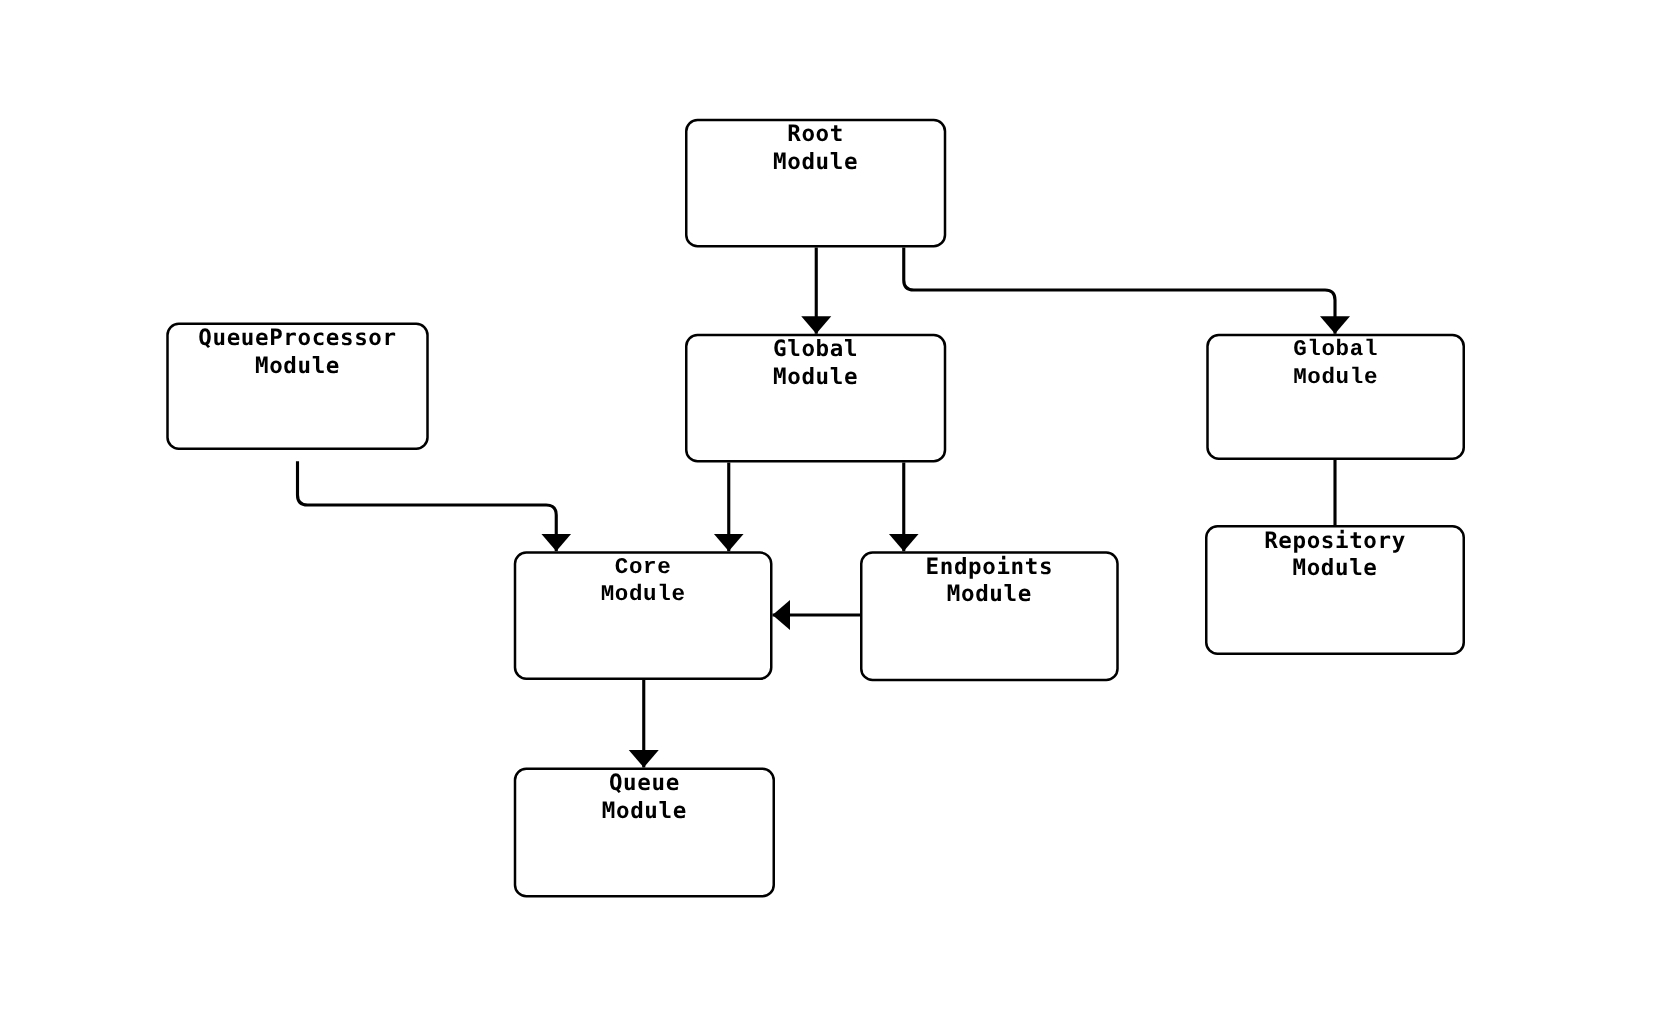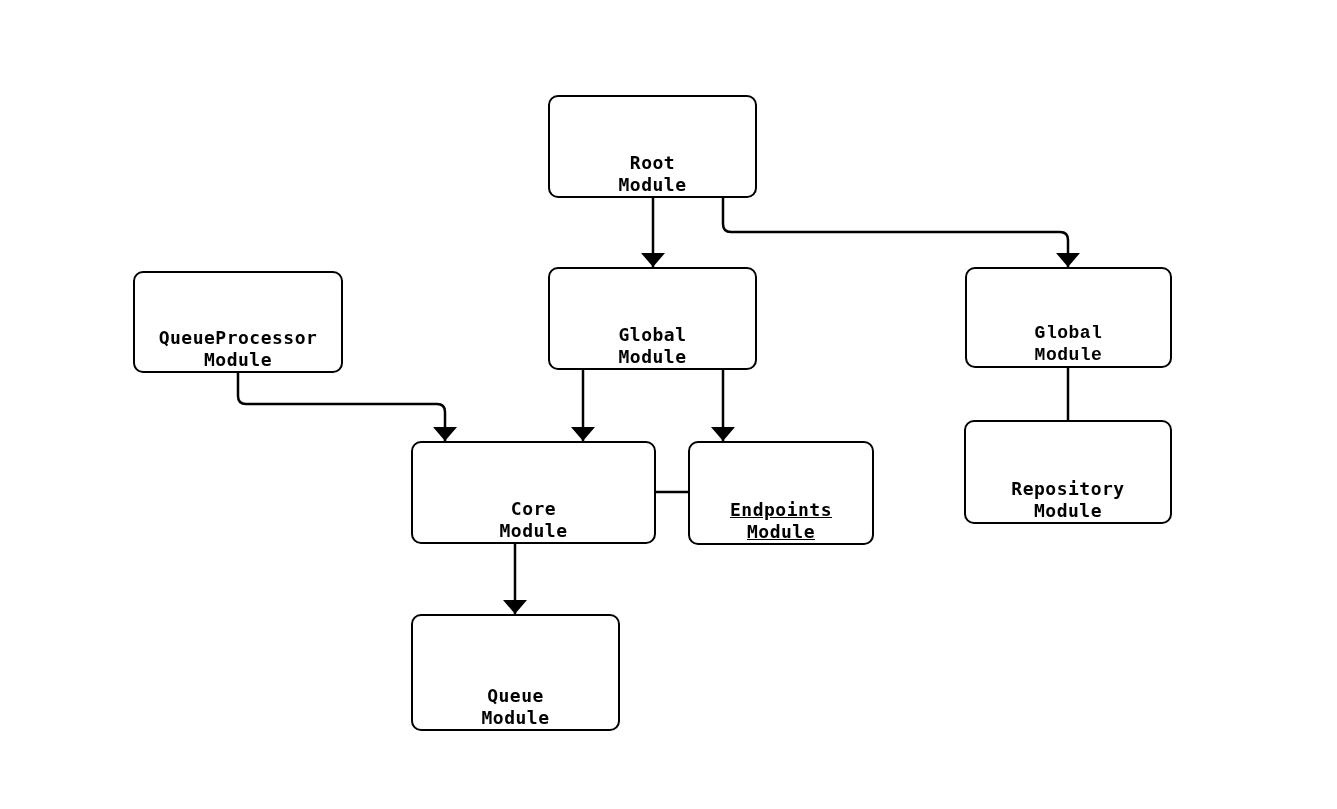--- a/index.html
+++ b/index.html
@@ -21,21 +21,21 @@
     fill: none;
     stroke: #000000;
     stroke-width: 2.5;
   }
   .node {
     position: absolute;
     background: #ffffff;
     border: 2.75px solid #000000;
     border-radius: 10px;
     display: flex;
-    align-items: flex-end;
+    align-items: flex-start;
     justify-content: center;
     text-align: center;
   }
   .node-label {
     white-space: pre-line;
     font-weight: bold;
     font-size: 18px;
     line-height: 22px;
     color: #000000;
     letter-spacing: 0.5px;
@@ -68,48 +68,48 @@
     <path class="edge" d="M515,544 L515,614" marker-end="url(#arrowhead)"></path>
 
     <path class="edge" d="M1068,368 L1068,440" marker-end="url(#arrowhead)"></path>
   </svg>
 
   <div class="node" style="left:548px; top:95px; width:209px; height:103px;">
     <span class="node-label">Root
 Module</span>
   </div>
 
-  <div class="node" style="left:133px; top:271px; width:210px; height:102px;">
+  <div class="node" style="left:133px; top:258px; width:210px; height:102px;">
     <span class="node-label">QueueProcessor
 Module</span>
   </div>
 
   <div class="node" style="left:548px; top:267px; width:209px; height:103px;">
     <span class="node-label">Global
 Module</span>
   </div>
 
   <div class="node" style="left:965px; top:267px; width:207px; height:101px;font-family:Liberation Mono, monospace;">
     <span class="node-label">Global
 Module</span>
   </div>
 
-  <div class="node" style="left:411px; top:441px; width:245px; height:103px;">
+  <div class="node" style="left:411px; top:441px; width:207px; height:103px;font-family:Liberation Mono, monospace;">
     <span class="node-label">Core
 Module</span>
   </div>
 
-  <div class="node" style="left:688px; top:441px; width:186px; height:104px;text-decoration:underline;">
+  <div class="node" style="left:688px; top:441px; width:207px; height:104px;">
     <span class="node-label">Endpoints
 Module</span>
   </div>
 
   <div class="node" style="left:964px; top:420px; width:208px; height:104px;">
     <span class="node-label">Repository
 Module</span>
   </div>
 
-  <div class="node" style="left:411px; top:614px; width:209px; height:117px;">
+  <div class="node" style="left:411px; top:614px; width:209px; height:104px;">
     <span class="node-label">Queue
 Module</span>
   </div>
 
 </div>
 
 </body></html>

